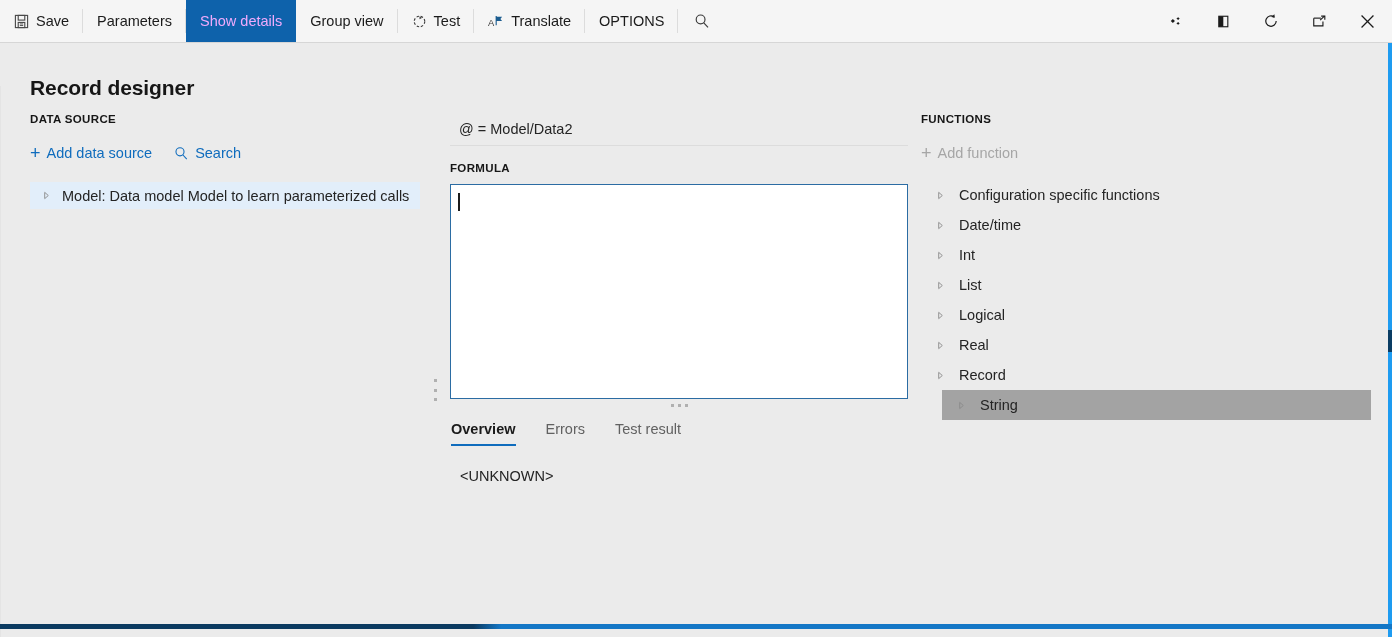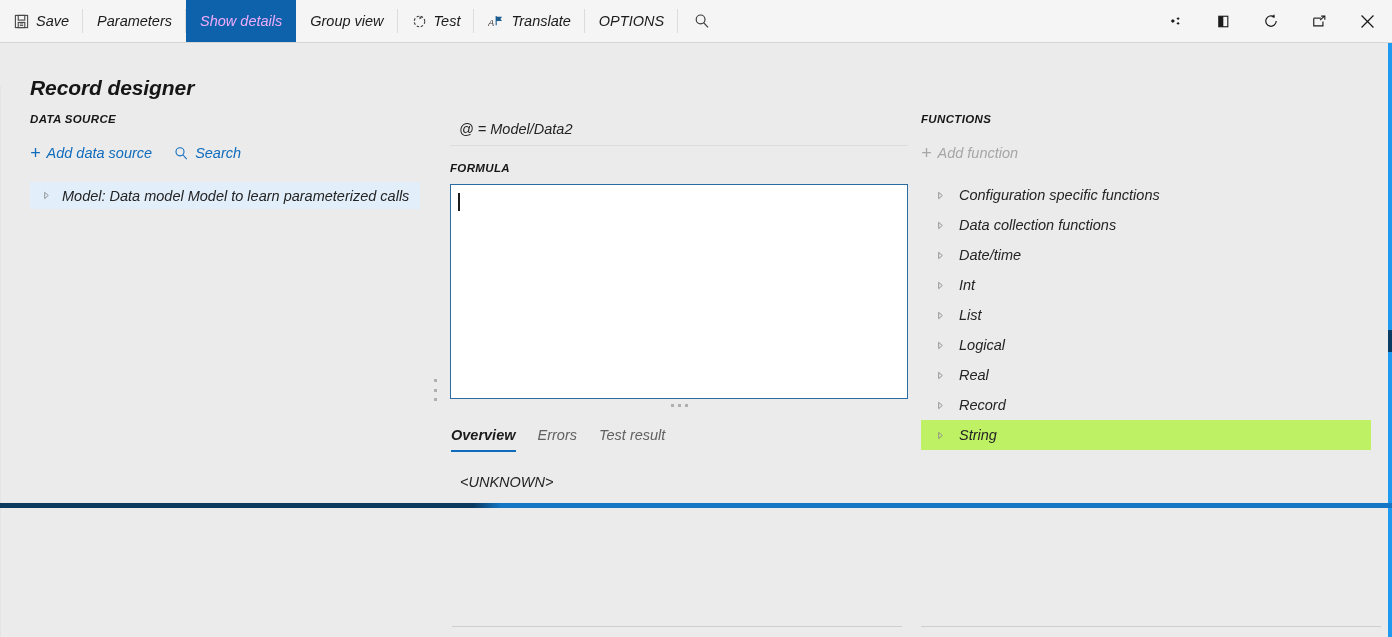--- a/index.html
+++ b/index.html
@@ -6,23 +6,22 @@
   html, body {
     margin: 0; padding: 0;
     width: 1392px; height: 637px;
     overflow: hidden;
     background: #ebebeb;
     font-family: "Liberation Sans", sans-serif;
     -webkit-font-smoothing: antialiased;
   }
   #app {
     position: relative;
-    width: 1392px; height: 508px;
+    width: 1392px; height: 629px;
     background: #ebebeb;
-    font-style: italic;
   }
 
   
   .cmdbar {
     position: absolute; left: 0; top: 0;
     width: 1392px; height: 43px;
     background: #f5f5f5;
     border-bottom: 1px solid #d6d6d6;
     display: flex; align-items: stretch;
   }
@@ -129,42 +128,42 @@
   .caret {
     position: absolute; left: 7px; top: 8px;
     width: 1.5px; height: 18px; background: #1b1b1b;
   }
   .grip-h {
     width: 458px; height: 12px;
     display: flex; align-items: center; justify-content: center; gap: 4px;
   }
   .grip-h i { width: 3px; height: 3px; background: #b0b0b0; display: block; }
 
-  .tabs { display: flex; align-items: flex-end; gap: 22px; margin-top: 16px; padding-left: 1px; }
+  .tabs { display: flex; align-items: flex-end; gap: 30px; margin-top: 10px; padding-left: 1px; }
   .tab {
     font-size: 14.5px; color: #616161; cursor: pointer;
     padding-bottom: 7px; border-bottom: 2px solid transparent;
   }
   .tab.active { color: #1b1b1b; font-weight: bold; border-bottom-color: #0f6cbd; }
   .overview-val {
     margin-top: 22px; padding-left: 10px;
     font-size: 14.5px; color: #242424;
   }
 
   
   .fn-pane { position: absolute; left: 921px; top: 70px; width: 450px; }
   .fn-add { display: flex; align-items: center; gap: 6px; margin-top: 19px; }
   .fn-add .plus { font-size: 18px; line-height: 1; color: #a6a6a6; font-weight: 300; }
   .fn-add .txt { font-size: 14.5px; color: #a6a6a6; }
   .fn-list { margin-top: 18px; width: 450px; }
   .fn-row {
     height: 30px; display: flex; align-items: center;
     font-size: 14.5px; color: #242424; cursor: default;
   }
-  .fn-row.sel { background: #bef264; }
+  .fn-row.sel { background: #a3a3a3; margin-left: 21px; }
   .fn-row .twisty { flex: 0 0 38px; width: 38px; }
 
   
   .right-edge {
     position: absolute; right: 0px; top: 43px; width: 4px; height: 594px;
     background: #1e9bf0;
   }
   .right-edge-thumb {
     position: absolute; right: 0px; top: 287px; width: 4px; height: 22px;
     background: #0a3c63;
@@ -394,28 +393,20 @@
               </svg>
           </span>
           <span>Configuration specific functions</span>
         </div>
         <div class="fn-row">
           <span class="twisty">
             <svg class="ico" width="9" height="9" viewBox="0 0 10 10">
                 <path d="M3 1.5 L7 5 L3 8.5 Z" fill="none" stroke="#8a8a8a" stroke-width="1"></path>
               </svg>
           </span>
-          <span>Data collection functions</span>
-        </div>
-        <div class="fn-row">
-          <span class="twisty">
-            <svg class="ico" width="9" height="9" viewBox="0 0 10 10">
-                <path d="M3 1.5 L7 5 L3 8.5 Z" fill="none" stroke="#8a8a8a" stroke-width="1"></path>
-              </svg>
-          </span>
           <span>Date/time</span>
         </div>
         <div class="fn-row">
           <span class="twisty">
             <svg class="ico" width="9" height="9" viewBox="0 0 10 10">
                 <path d="M3 1.5 L7 5 L3 8.5 Z" fill="none" stroke="#8a8a8a" stroke-width="1"></path>
               </svg>
           </span>
           <span>Int</span>
         </div>

